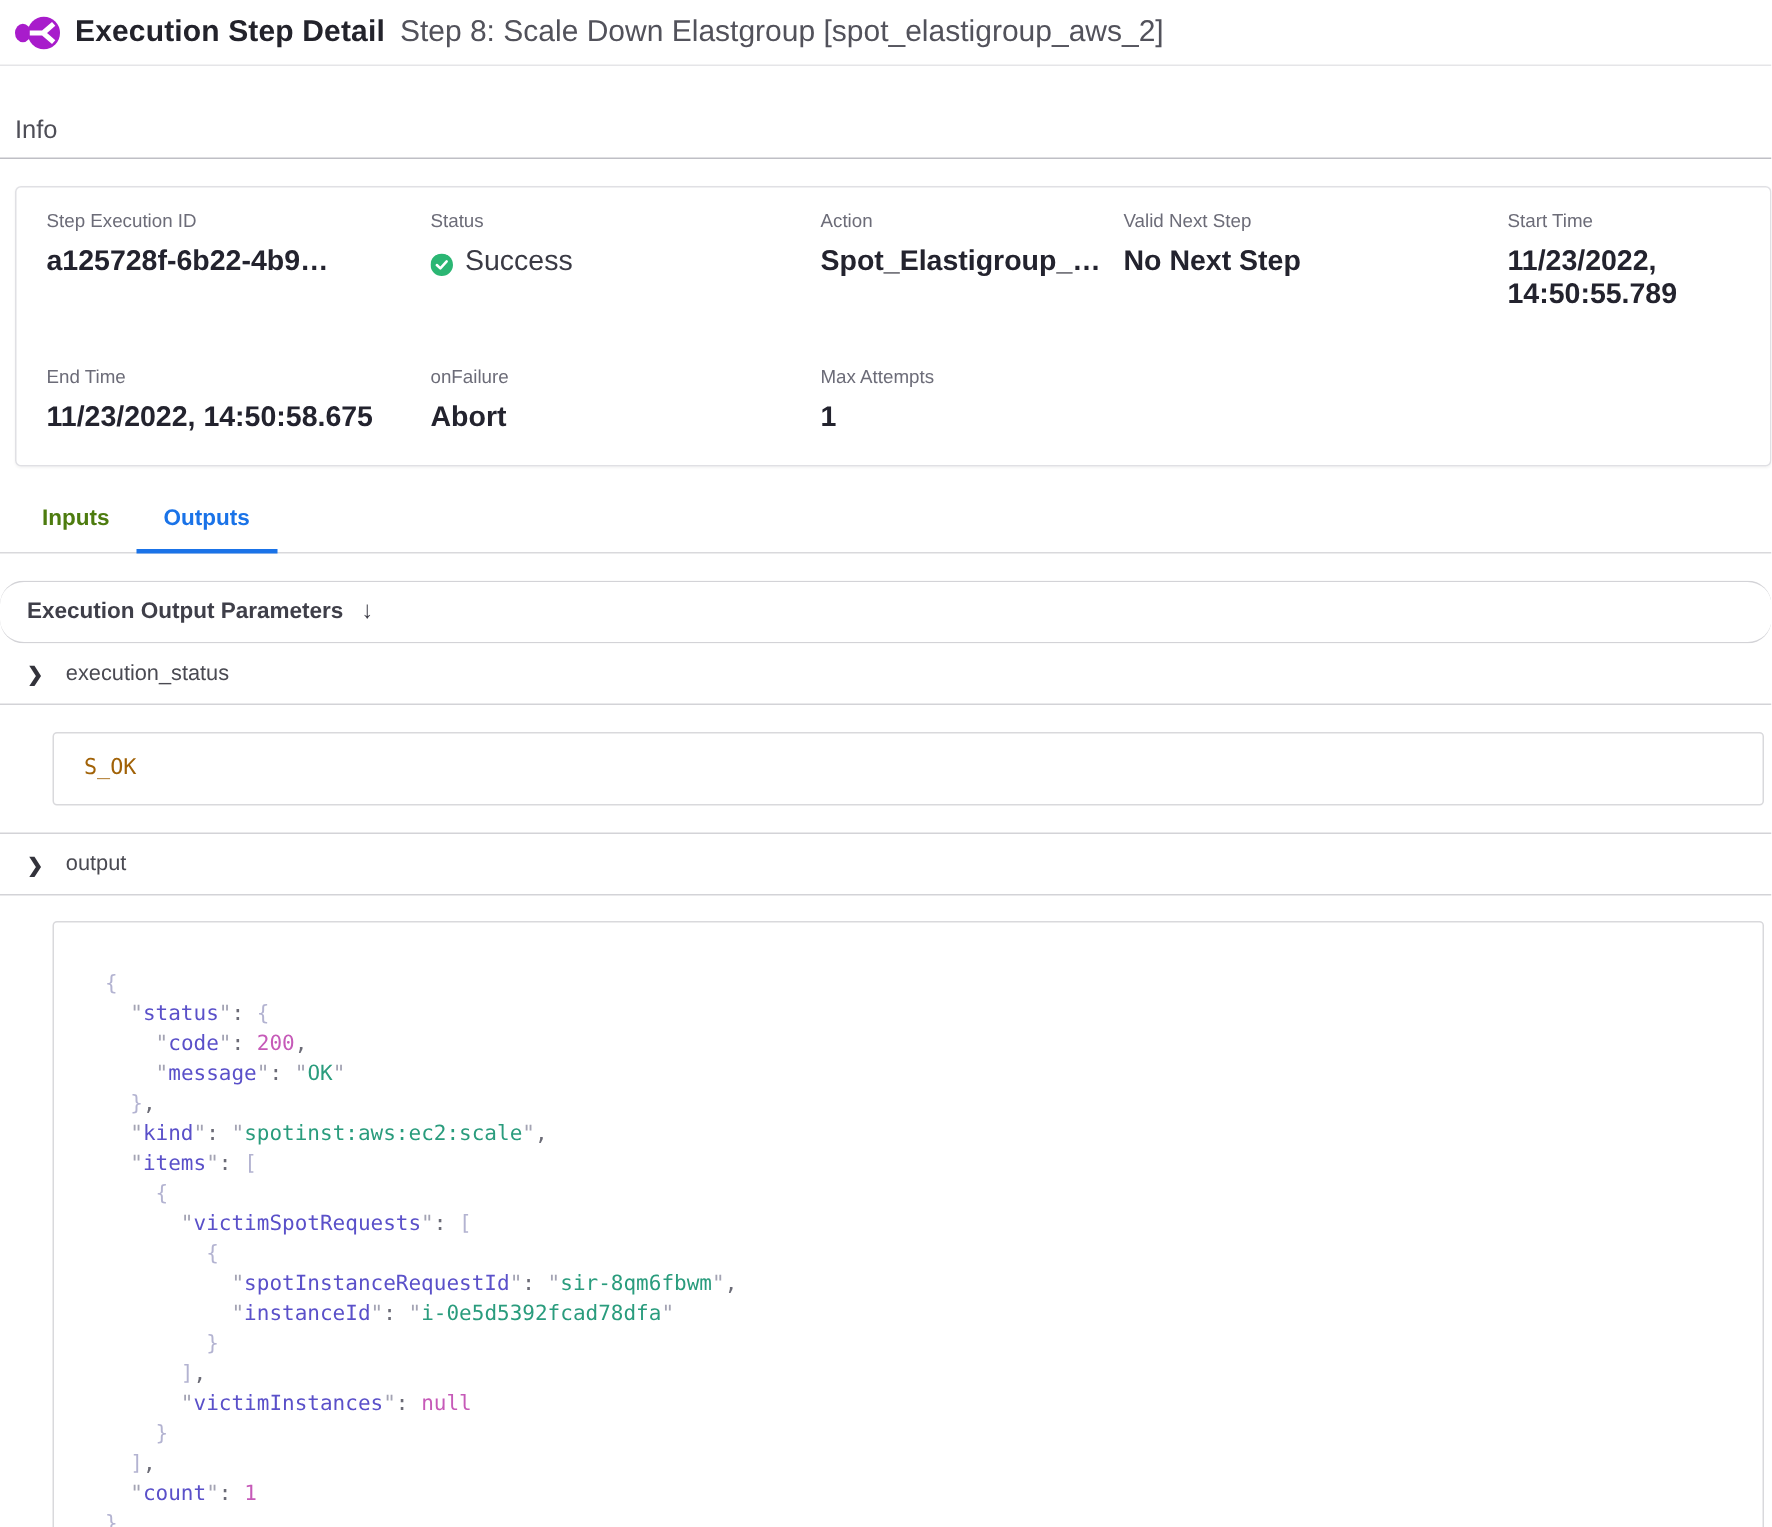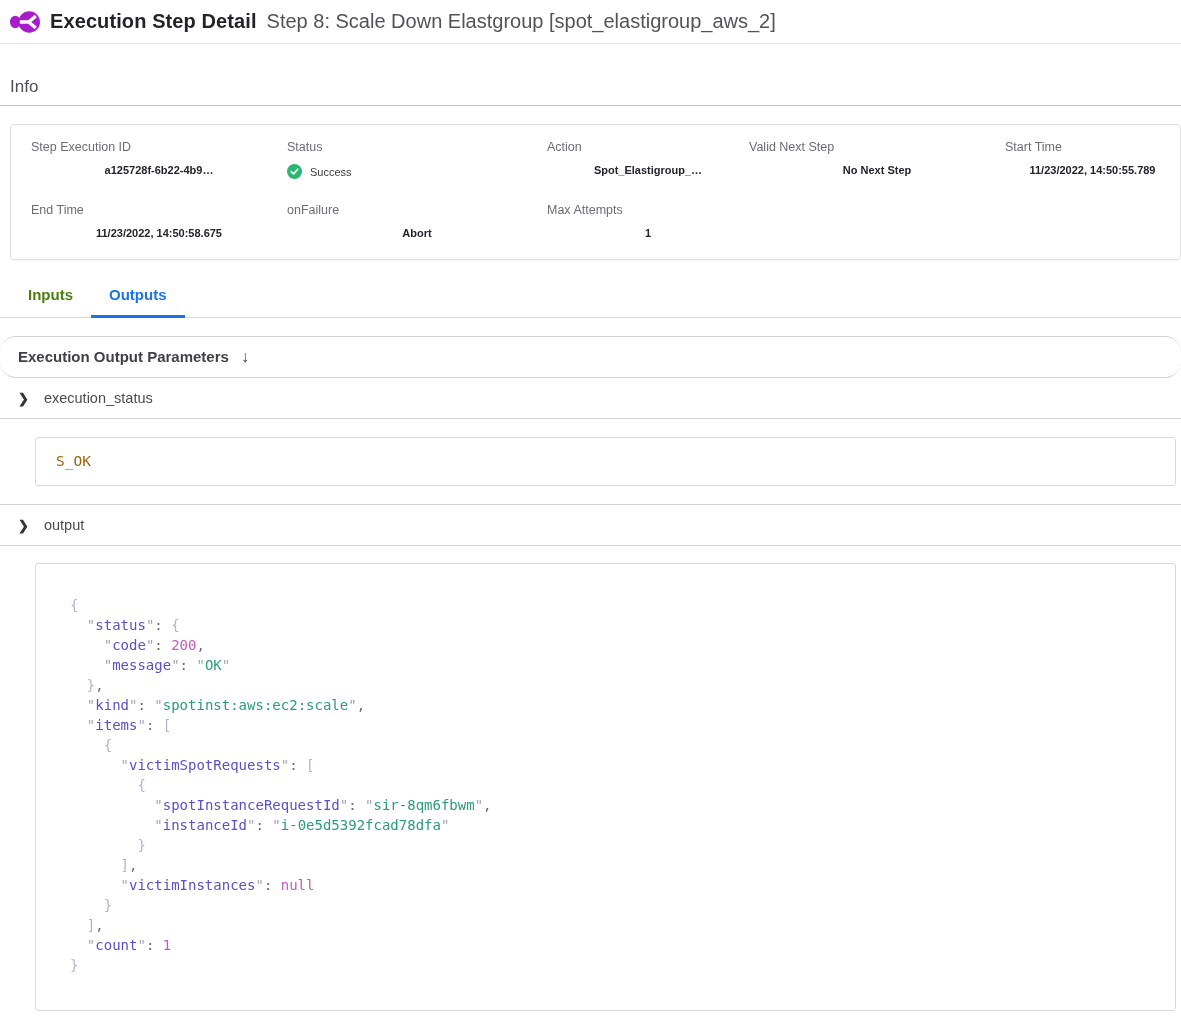--- a/index.html
+++ b/index.html
@@ -23,24 +23,24 @@
   .title-bar{display:flex;align-items:center;gap:10px;height:44px;padding-left:10px;border-bottom:1px solid #e5e5e8;}
   .logo{width:30px;height:30px;flex:0 0 auto;}
   .page-title{font-size:20px;font-weight:700;color:#23232b;letter-spacing:.1px;}
   .page-subtitle{font-size:20px;font-weight:400;color:#52525b;}
   
   .info-heading{font-size:17px;color:#4e4e57;padding:33px 0 8px 10px;border-bottom:1px solid #bfbfc5;}
   .info-card{
     margin:18px 0 0 10px;padding:15px 0 20px 20px;
     border:1px solid #e0e0e4;border-radius:4px;
     box-shadow:0 1px 2px rgba(0,0,0,.05);
-    display:grid;grid-template-columns:256px 260px 202px 256px 1fr;row-gap:24px;
+    display:grid;grid-template-columns:256px 260px 202px 256px 1fr;row-gap:36px;
   }
   .flabel{font-size:12.5px;color:#6c6c78;margin-bottom:10px;}
-  .fvalue{font-size:11px;font-weight:600;color:#23232e;text-align:center;}
+  .fvalue{font-size:19px;font-weight:600;color:#23232e;}
   .fvalue.plain{font-weight:400;color:#3a3a44;}
   .fvalue.link{color:var(--link-blue);font-weight:600;cursor:pointer;}
   .status-wrap{display:flex;align-items:center;gap:8px;}
   .status-icon{width:15px;height:15px;display:inline-block;}
   
   .tabs{margin-top:16px;padding-left:10px;border-bottom:1px solid #d9d9dc;display:flex;}
   .tab{font-size:15px;font-weight:600;padding:10px 18px 12px;cursor:pointer;color:#4d7c0f;border-bottom:3px solid transparent;margin-bottom:-1px;}
   .tab.active{color:var(--tab-active-blue);border-bottom-color:var(--tab-active-blue);}
   
   .section-header{

